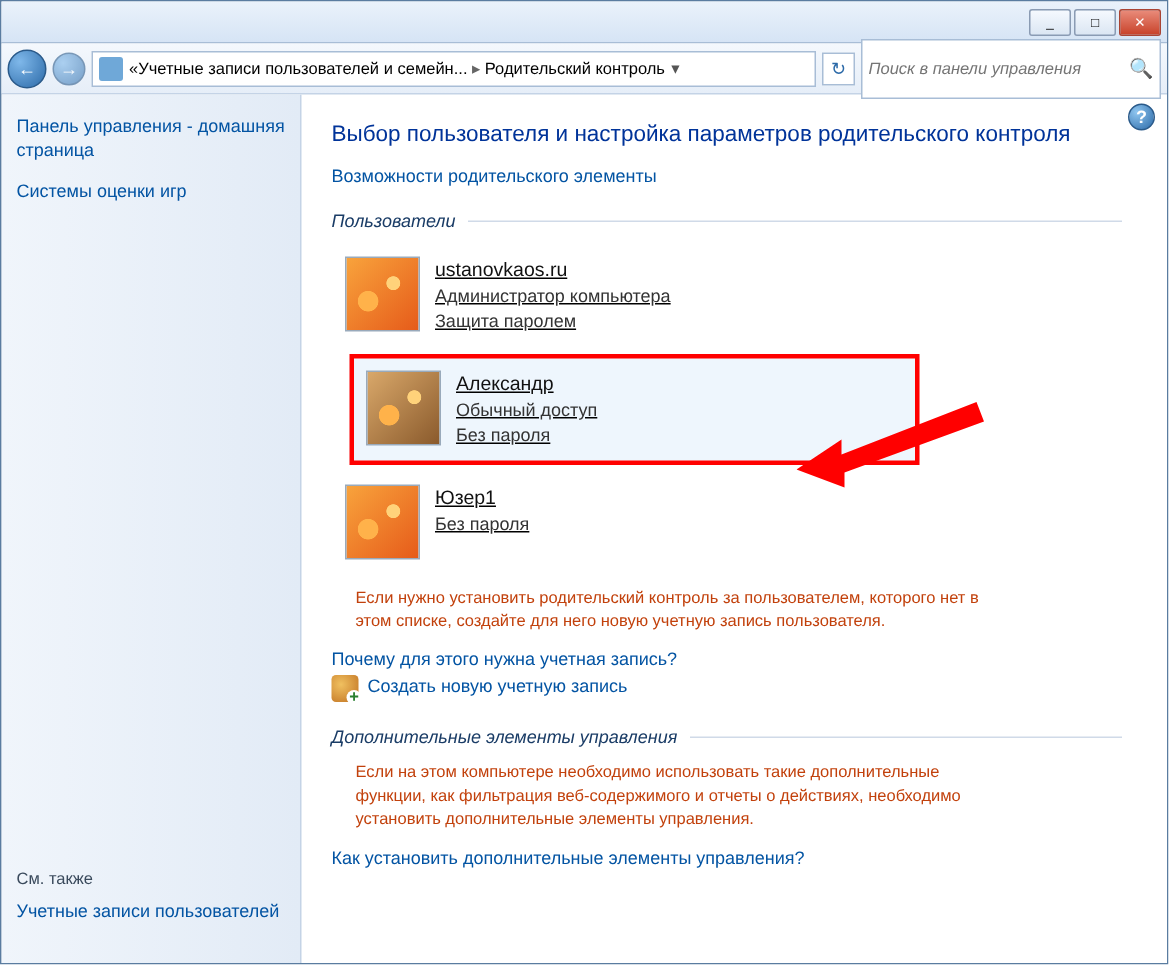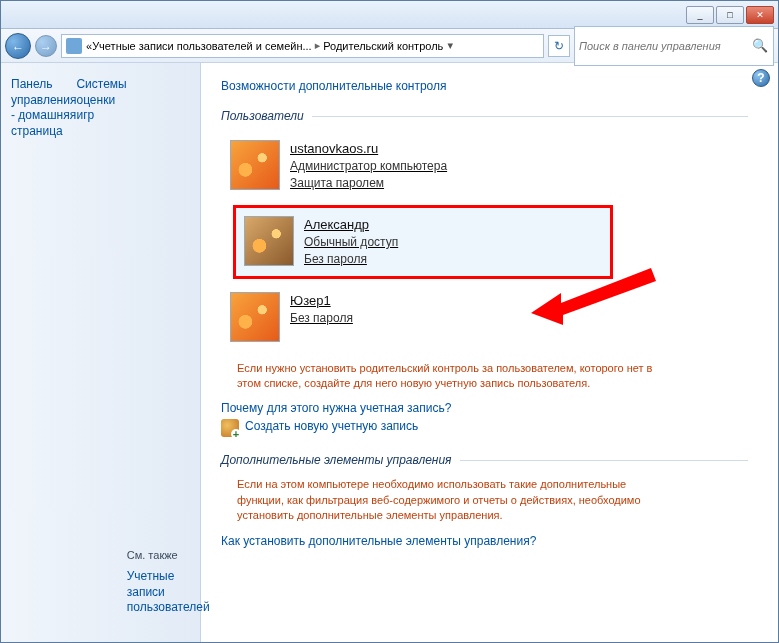--- a/index.html
+++ b/index.html
@@ -44,21 +44,21 @@
     width: 200px; height: 40px; background: #fff; border: 1px solid #a8bdd6;
     display: flex; align-items: center; padding: 0 4px;
   }
   .searchbox input { border: none; flex: 1; font-size: 11px; font-style: italic; color: #888; outline: none; }
   .search-icon { color: #2c6aa8; font-size: 13px; }
   .body {
     flex: 1; display: flex; overflow: hidden; position: relative;
   }
   .sidebar {
     width: 200px; background: linear-gradient(to right, #f0f5fb, #e2ebf6);
-    border-right: 1px solid #c4d3e6; padding: 14px 10px; display: flex; flex-direction: row;
+    border-right: 1px solid #c4d3e6; padding: 14px 10px; display: flex; flex-direction: column;
   }
   .side-link { color: #0354a3; font-size: 12px; margin-bottom: 12px; cursor: pointer; line-height: 1.3; }
   .sidebar-bottom { margin-top: auto; }
   .side-heading { color: #3a4a5c; font-size: 11px; margin-bottom: 8px; }
   .content {
     flex: 1; padding: 16px 30px 16px 20px; overflow-y: auto; position: relative;
   }
   .content h1 { font-size: 15px; font-weight: normal; color: #003399; margin-bottom: 10px; line-height: 1.4; }
   .link { color: #0354a3; cursor: pointer; font-size: 12px; }
   .section-title {
@@ -143,21 +143,22 @@
       <div class="side-link">Системы оценки игр</div>
       <div class="sidebar-bottom">
         <div class="side-heading">См. также</div>
         <div class="side-link">Учетные записи пользователей</div>
       </div>
     </div>
 
     <div class="content">
       <div class="help-btn">?</div>
 
-      <div class="link">Возможности дополнительные контроля</div>
+      <h1>Выбор пользователя и настройка параметров родительского контроля</h1>
+      <div class="link">Возможности родительского элементы</div>
 
       <div class="section-title">
         <span>Пользователи</span>
       </div>
 
       <div class="user-card">
         <div class="avatar">
             <div class="avatar-inner"></div>
           </div>
         <div class="user-info">

